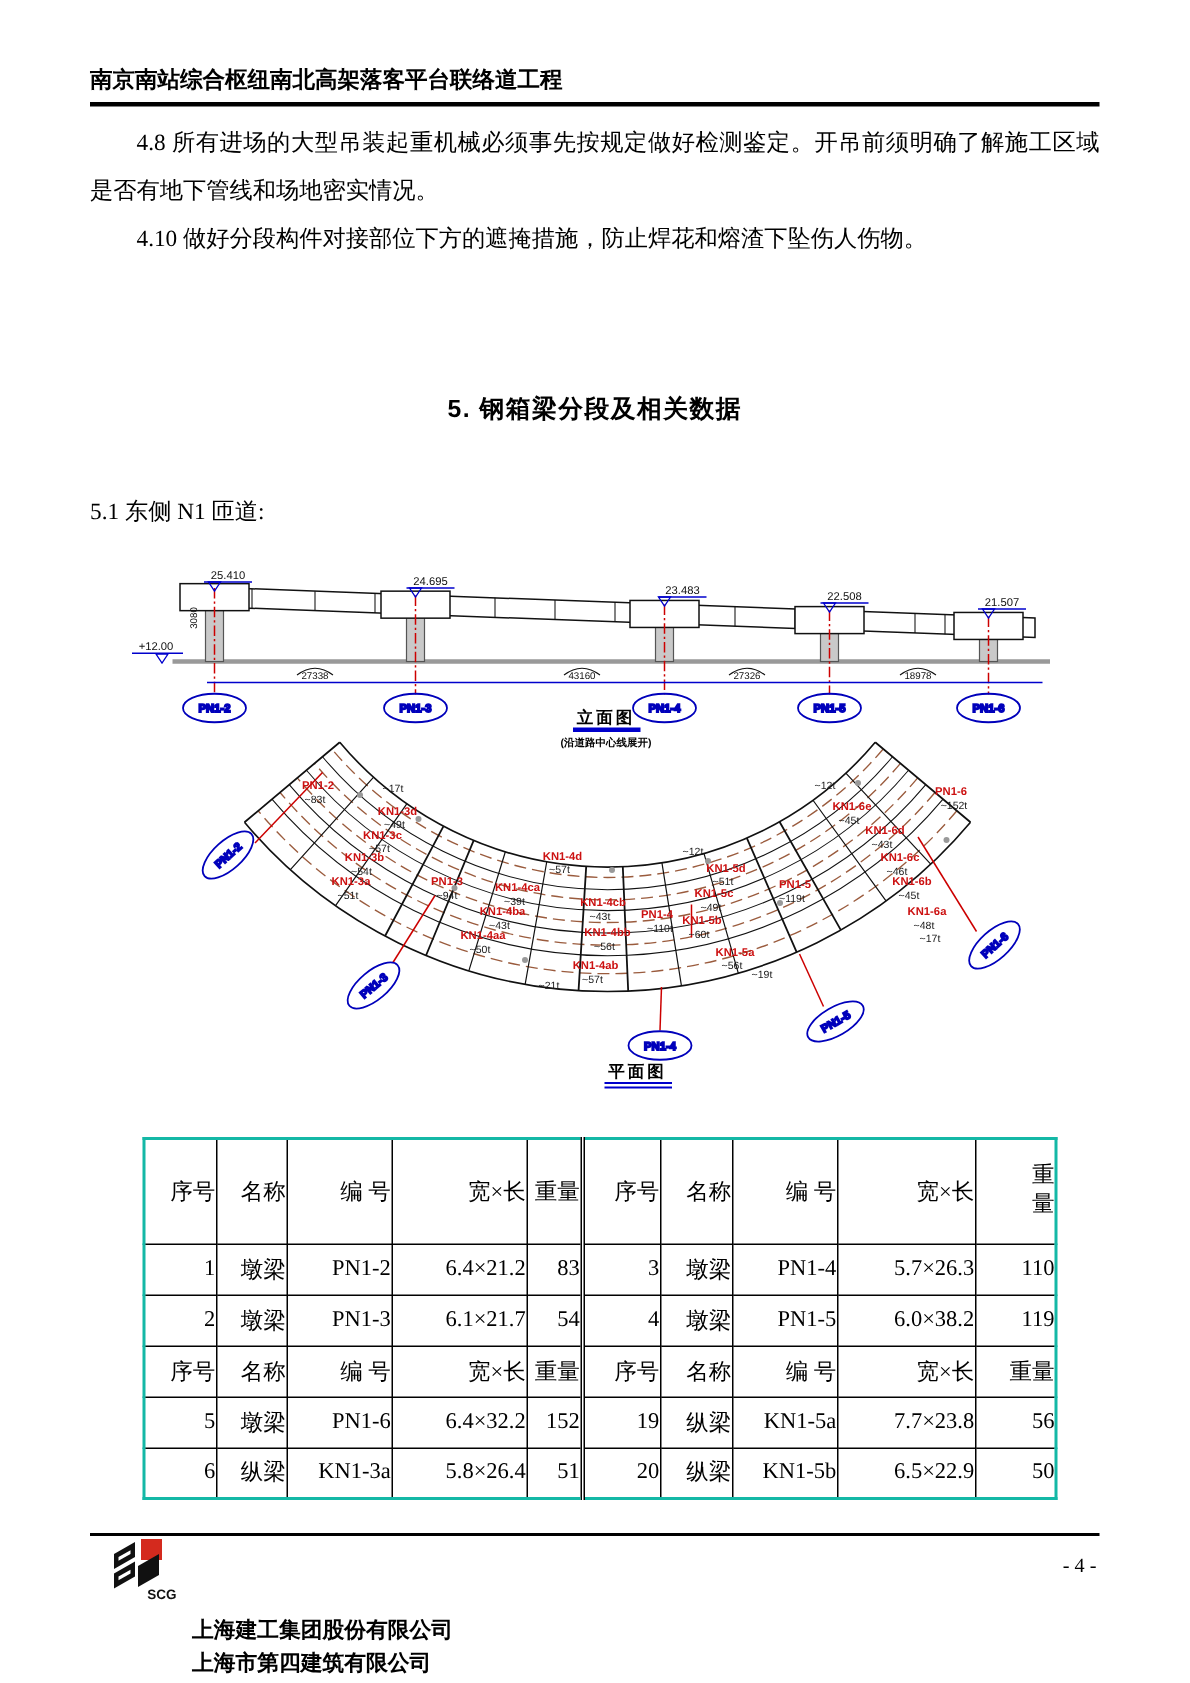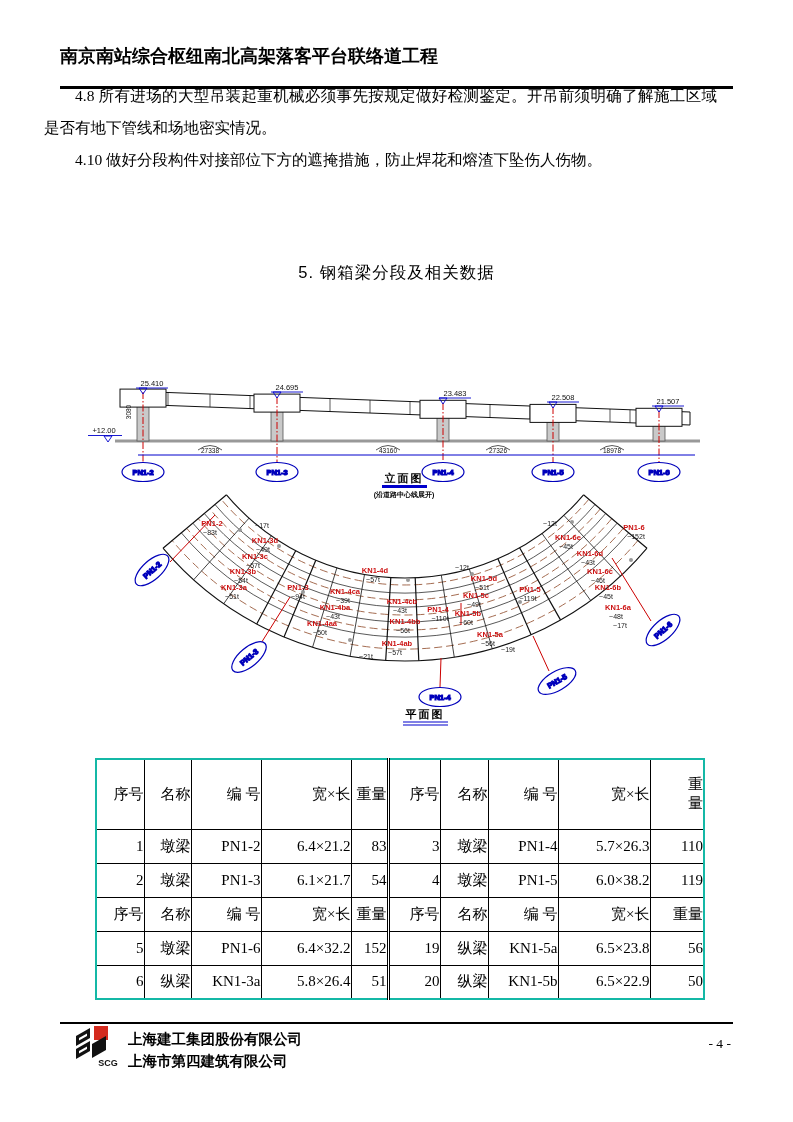--- a/index.html
+++ b/index.html
@@ -1,61 +1,62 @@
 <!DOCTYPE html>
 <html><head>
 <meta charset="utf-8">
 <style>
   html,body{margin:0;padding:0;background:#fff;}
   .page{position:relative;width:793px;height:1122px;background:#fff;overflow:hidden;
         font-family:"Liberation Serif","DejaVu Serif",serif;color:#000;}
   .hdr{position:absolute;left:60px;top:44px;width:673px;display:flex;justify-content:space-between;
-       font-family:"Liberation Sans","DejaVu Sans",sans-serif;font-weight:bold;font-size:18px;
-       border-bottom:3px solid #000;padding-bottom:18px;}
-  .bodytext{position:absolute;left:44px;top:80px;width:673px;font-size:15.5px;line-height:31.8px;
+       font-family:"Liberation Sans","DejaVu Sans",sans-serif;font-weight:bold;font-size:15px;
+       border-bottom:3px solid #000;padding-bottom:5px;}
+  .bodytext{position:absolute;left:60px;top:80px;width:673px;font-size:15.5px;line-height:31.8px;
        text-align:justify;}
   .bodytext p{margin:0;text-indent:2em;}
   .h5{position:absolute;left:60px;top:262px;width:673px;text-align:center;
-      font-family:"Liberation Sans","DejaVu Sans",sans-serif;font-weight:normal;font-size:16.5px;letter-spacing:1px;}
+      font-family:"Liberation Sans","DejaVu Sans",sans-serif;font-weight:bold;font-size:16.5px;letter-spacing:1px;}
   .sub51{position:absolute;left:60px;top:331px;width:673px;font-size:15.5px;}
   svg text{user-select:none;}
   .pl{font:bold 7.5px "Liberation Sans","DejaVu Sans",sans-serif;fill:#cc1111;text-anchor:middle;}
   .plw{font:7px "Liberation Sans","DejaVu Sans",sans-serif;fill:#1a1a1a;text-anchor:middle;}
   .bub{font:bold 7.5px "Liberation Sans","DejaVu Sans",sans-serif;fill:#0000bb;text-anchor:middle;}
   .elevnum{font:7.5px "Liberation Sans","DejaVu Sans",sans-serif;fill:#111;text-anchor:middle;}
   .dimtxt{font:6.5px "Liberation Sans","DejaVu Sans",sans-serif;fill:#111;text-anchor:middle;}
   .dtitle{font:bold 11px "Liberation Sans","DejaVu Sans",sans-serif;fill:#000;text-anchor:middle;letter-spacing:2px;}
   .dsub{font:bold 7px "Liberation Sans","DejaVu Sans",sans-serif;fill:#000;text-anchor:middle;}
   table.seg{position:absolute;left:95px;top:758px;width:608px;border-collapse:collapse;table-layout:fixed;
       font-size:15px;text-align:right;border:2px solid #14b8a6;}
   table.seg td{border:1px solid #000;padding:0;vertical-align:middle;}
   table.seg td.dl{border-left:3px double #000;}
   tr.hrow1{height:70px;} tr.drow{height:34px;} tr.hrow2{height:34px;}
   .stk{display:inline-block;width:1.05em;word-break:break-all;line-height:1.3;}
   .ftline{position:absolute;left:60px;top:1022px;width:673px;border-top:2px solid #000;}
-  .ftco{position:absolute;left:128px;top:1028px;font-family:"Liberation Sans","DejaVu Sans",sans-serif;
+  .ftco{position:absolute;left:128px;top:1076px;font-family:"Liberation Sans","DejaVu Sans",sans-serif;
       font-weight:bold;font-size:14.5px;line-height:22px;}
   .ftlogo{position:absolute;left:72px;top:1026px;}
   .pgnum{position:absolute;right:62px;top:1036px;font-size:13.5px;}
 </style>
 </head>
 <body>
 
 <div class="page">
 
   <div class="hdr">
     <span>南京南站综合枢纽南北高架落客平台联络道工程</span>
   </div>
 
   <div class="bodytext">
     <p>4.8 所有进场的大型吊装起重机械必须事先按规定做好检测鉴定。开吊前须明确了解施工区域是否有地下管线和场地密实情况。</p>
     <p>4.10 做好分段构件对接部位下方的遮掩措施，防止焊花和熔渣下坠伤人伤物。</p>
   </div>
 
   <div class="h5">5.  钢箱梁分段及相关数据</div>
+  <div class="sub51">5.1 东侧 N1 匝道:</div>
 
   <svg style="position:absolute;left:0;top:370px;" width="793" height="372" viewBox="0 370 793 372" xmlns="http://www.w3.org/2000/svg">
 
     <g>
 
       <line x1="115" y1="441" x2="700" y2="441" stroke="#999" stroke-width="3"></line>
 
       <g fill="#c9c9c9" stroke="#555" stroke-width="0.8">
         <rect x="137" y="404.6" width="12" height="36.4"></rect>
         <rect x="271" y="409.6" width="12" height="31.4"></rect>
@@ -363,21 +364,21 @@
     </tr>
     <tr class="drow">
       <td>5</td>
           <td>墩梁</td>
       <td>PN1-6</td>
           <td>6.4×32.2</td>
       <td>152</td>
           <td class="dl">19</td>
       <td>纵梁</td>
           <td>KN1-5a</td>
-      <td>6.5×23.8</td>
+      <td>7.7×23.8</td>
           <td>56</td>
     </tr>
     <tr class="drow">
       <td>6</td>
           <td>纵梁</td>
       <td>KN1-3a</td>
           <td>5.8×26.4</td>
       <td>51</td>
           <td class="dl">20</td>
       <td>纵梁</td>

